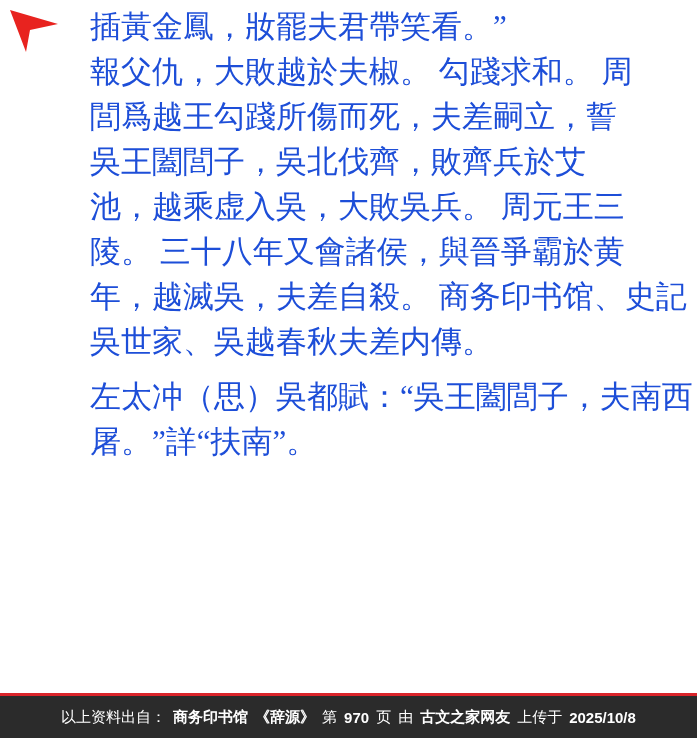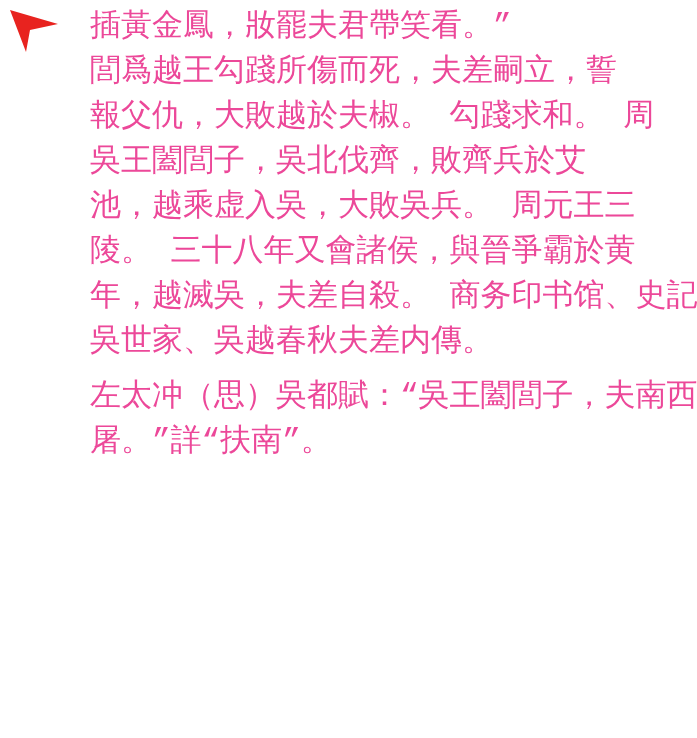--- a/index.html
+++ b/index.html
@@ -38,24 +38,24 @@
   .marker {
     position: absolute;
     left: 8px;
     top: 8px;
     width: 54px;
     height: 46px;
   }
   .marker svg { display: block; }
 
   .line {
-    font-family: Liberation Mono, monospace;
+    font-family: Liberation Serif, serif;
     font-size: 31px;
     line-height: 45px;
-    color: #ec4899;
+    color: #1d4ed8;
     white-space: nowrap;
     letter-spacing: 0px;
   }
 
   .entry-head {
     font-weight: bold;
     font-size: 33px;
   }
 
   .gap-line { height: 10px; }
@@ -91,29 +91,41 @@
   <div class="marker">
     <svg width="54" height="46" viewBox="0 0 54 46" xmlns="http://www.w3.org/2000/svg">
       <polygon points="2,2 50,16 22,22 18,44" fill="#e8231f"></polygon>
     </svg>
   </div>
 
   <div class="content">
 
     <div class="line" style="padding-left:28px;">插黃金鳳，妝罷夫君帶笑看。”</div>
 
+    <div class="line" style="padding-left:28px;">報父仇，大敗越於夫椒。 勾踐求和。 周</div>
     <div class="line" style="padding-left:28px;">閭爲越王勾踐所傷而死，夫差嗣立，誓</div>
-    <div class="line" style="padding-left:28px;">報父仇，大敗越於夫椒。 勾踐求和。 周</div>
     <div class="line" style="padding-left:28px;">吳王闔閭子，吳北伐齊，敗齊兵於艾</div>
     <div class="line" style="padding-left:28px;">池，越乘虚入吳，大敗吳兵。 周元王三</div>
     <div class="line" style="padding-left:28px;">陵。 三十八年又會諸侯，與晉爭霸於黄</div>
     <div class="line" style="padding-left:28px;">年，越滅吳，夫差自殺。 商务印书馆、史記</div>
     <div class="line" style="padding-left:28px;">吳世家、吳越春秋夫差内傳。</div>
 
     <div class="gap-line"></div>
 
     <div class="line" style="padding-left:28px;">左太冲（思）吳都賦：“吳王闔閭子，夫南西</div>
     <div class="line" style="padding-left:28px;">屠。”詳“扶南”。</div>
 
   </div>
 
+  <div class="statusbar">
+    <span class="seg">以上资料出自：</span>
+    <span class="seg bold">商务印书馆</span>
+    <span class="seg bold">《辞源》</span>
+    <span class="seg">第</span>
+    <span class="num">970</span>
+    <span class="seg">页</span>
+    <span class="seg">由</span>
+    <span class="site">古文之家网友</span>
+    <span class="seg">上传于</span>
+    <span class="seg bold">2025/10/8</span>
+  </div>
 
 </div>
 
 </body></html>

